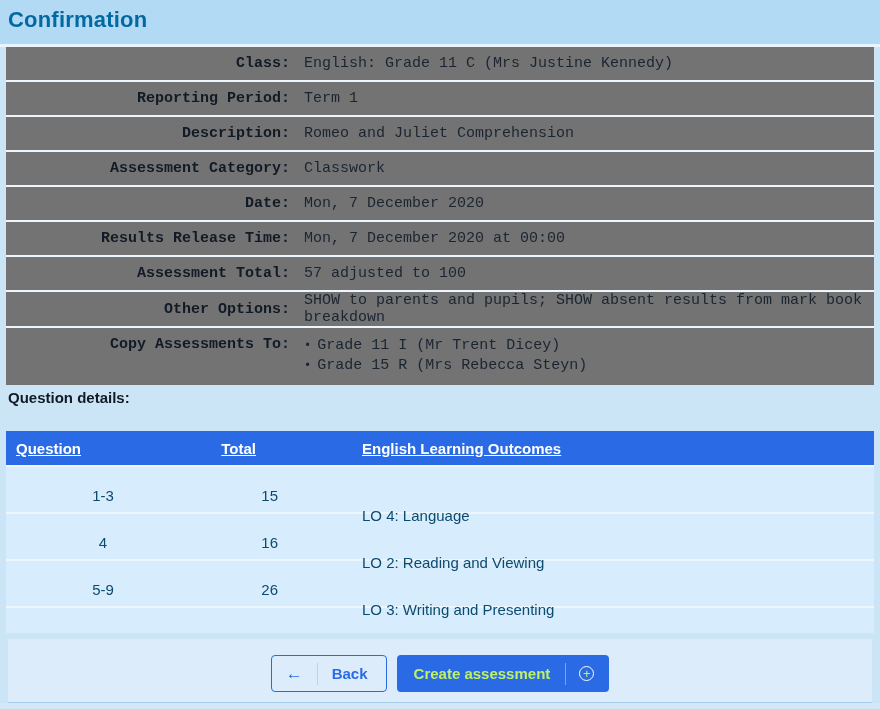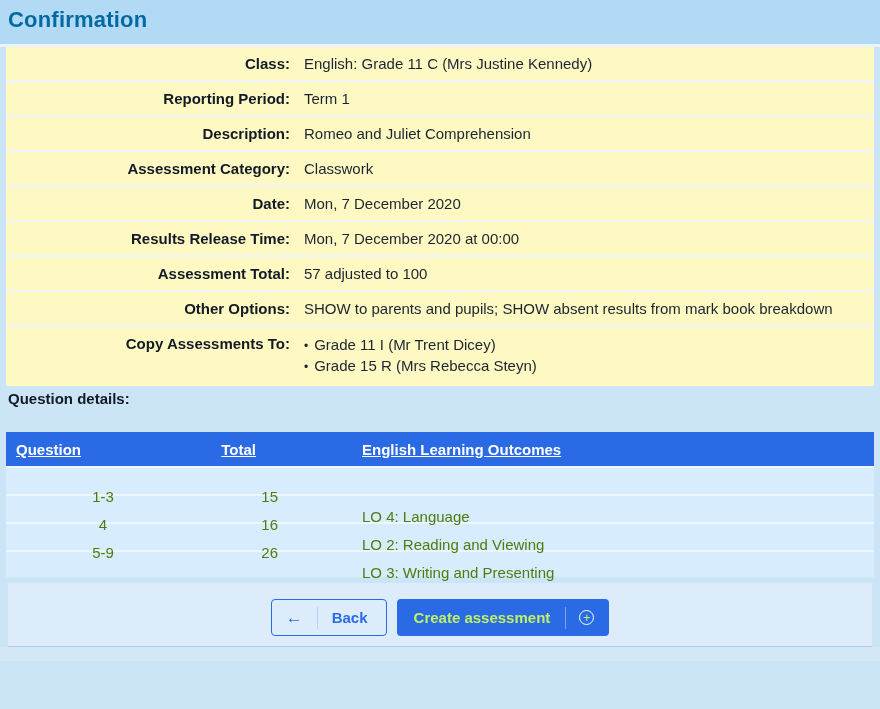--- a/index.html
+++ b/index.html
@@ -22,24 +22,25 @@
     letter-spacing: 0.2px;
   }
   .title-gap { height: 3px; background: #e9f4fc; }
 
   
   .summary { margin: 0 6px; }
   .summary-row {
     display: flex;
     align-items: center;
     min-height: 35px;
-    background: #fef9c3;
+    background: #737373;
     border-bottom: 2px solid #eef6fd;
     font-size: 15px;
     color: #1b2531;
+    font-family: Liberation Mono, monospace;
   }
   .summary-row .label {
     flex: 0 0 284px;
     text-align: right;
     font-weight: bold;
     color: #121a26;
   }
   .summary-row .value { padding-left: 14px; }
   .summary-row.multiline { align-items: flex-start; padding: 8px 0 9px 0; min-height: 53px; border-bottom: none; }
   .copy-list .copy-line { display: flex; align-items: baseline; line-height: 19px; }
@@ -66,24 +67,24 @@
     color: #ffffff;
     font-weight: bold;
     font-size: 15px;
     text-decoration: underline;
   }
   .q-header .c1 { padding-left: 10px; }
   .q-header .c2 { text-align: right; padding-right: 46px; }
   .q-header .c3 { padding-left: 60px; }
   .q-data {
     background: #d7ecfd;
-    height: 28px;
+    height: 47px;
     border-bottom: 2px solid #eef6fd;
     font-size: 15px;
-    color: #4d7c0f;
+    color: #0c4a6e;
   }
   .q-data .c1 { text-align: center; }
   .q-data .c2 { text-align: right; padding-right: 24px; }
   .q-data .c3 { padding-left: 60px; margin-top: 40px; }
   .q-empty { background: #d7ecfd; height: 25px; }
 
   
   .footer {
     margin: 6px 8px 0 8px;
     height: 64px;

